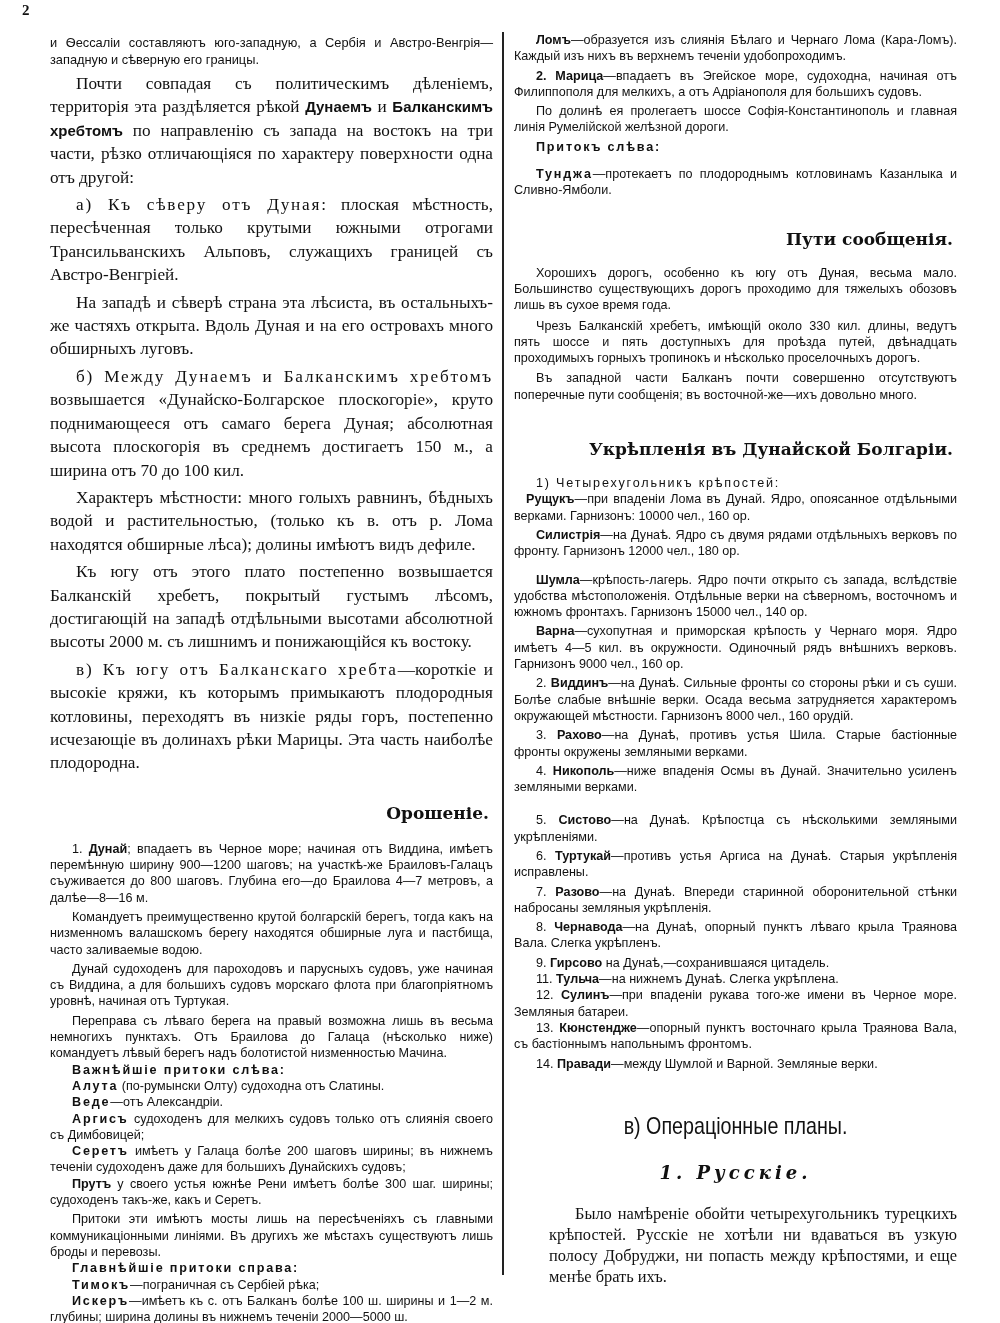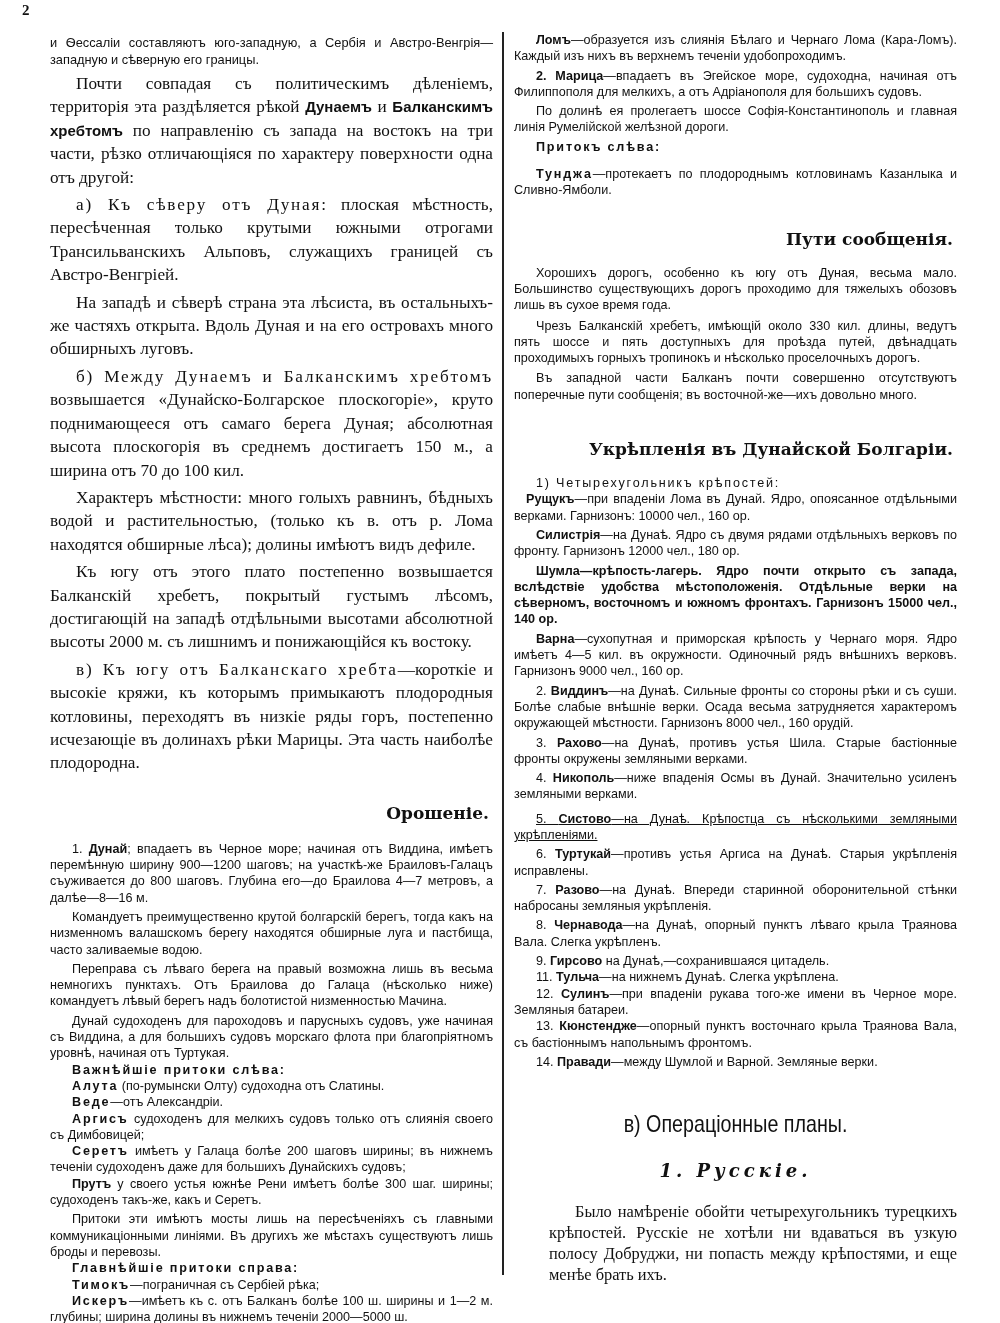--- a/index.html
+++ b/index.html
@@ -39,22 +39,22 @@
     <p class="ind" style="margin-top:4px;">Характеръ мѣстности: много голыхъ равнинъ, бѣдныхъ водой и растительностью, (только къ в. отъ р. Лома находятся обширные лѣса); долины имѣютъ видъ дефиле.</p>
     <p class="ind" style="margin-top:4px;">Къ югу отъ этого плато постепенно возвышается Балканскій хребетъ, покрытый густымъ лѣсомъ, достигающій на западѣ отдѣльными высотами абсолютной высоты 2000 м. съ лишнимъ и понижающійся къ востоку.</p>
     <p class="ind" style="margin-top:4px;"><span class="spaced">в) Къ югу отъ Балканскаго хребта</span><span>—короткіе и высокіе кряжи, къ которымъ примыкаютъ плодородныя котловины, переходятъ въ низкіе ряды горъ, постепенно исчезающіе въ долинахъ рѣки Марицы. Эта часть наиболѣе плодородна.</span></p>
   </div>
 
   <h2 style="margin-top:28px;">Орошеніе.</h2>
 
   <div class="small" style="margin-top:18px;">
     <p class="ind"><span>1. </span><b>Дунай</b><span>; впадаетъ въ Черное море; начиная отъ Виддина, имѣетъ перемѣнную ширину 900—1200 шаговъ; на участкѣ-же Браиловъ-Галацъ съуживается до 800 шаговъ. Глубина его—до Браилова 4—7 метровъ, а далѣе—8—16 м.</span></p>
     <p class="ind" style="margin-top:3px;">Командуетъ преимущественно крутой болгарскій берегъ, тогда какъ на низменномъ валашскомъ берегу находятся обширные луга и пастбища, часто заливаемые водою.</p>
+    <p class="ind" style="margin-top:3px;">Дунай судоходенъ для пароходовъ и парусныхъ судовъ, уже начиная съ Виддина, а для большихъ судовъ морскаго флота при благопріятномъ уровнѣ, начиная отъ Туртукая.</p>
     <p class="ind" style="margin-top:3px;">Переправа съ лѣваго берега на правый возможна лишь въ весьма немногихъ пунктахъ. Отъ Браилова до Галаца (нѣсколько ниже) командуетъ лѣвый берегъ надъ болотистой низменностью Мачина.</p>
-    <p class="ind" style="margin-top:3px;">Дунай судоходенъ для пароходовъ и парусныхъ судовъ, уже начиная съ Виддина, а для большихъ судовъ морскаго флота при благопріятномъ уровнѣ, начиная отъ Туртукая.</p>
     <p class="ind"><span class="spaced bold">Важнѣйшіе притоки слѣва:</span></p>
     <p class="ind"><span class="spaced bold">Алута</span><span> (по-румынски Олту) судоходна отъ Слатины.</span></p>
     <p class="ind"><span class="spaced bold">Веде</span><span>—отъ Александріи.</span></p>
     <p class="ind"><span class="spaced bold">Аргисъ</span><span> судоходенъ для мелкихъ судовъ только отъ слиянія своего съ Димбовицей;</span></p>
     <p class="ind"><span class="spaced bold">Серетъ</span><span> имѣетъ у Галаца болѣе 200 шаговъ ширины; въ нижнемъ теченіи судоходенъ даже для большихъ Дунайскихъ судовъ;</span></p>
     <p class="ind"><span class="bold">Прутъ</span><span> у своего устья южнѣе Рени имѣетъ болѣе 300 шаг. ширины; судоходенъ такъ-же, какъ и Серетъ.</span></p>
     <p class="ind" style="margin-top:3px;">Притоки эти имѣютъ мосты лишь на пересѣченіяхъ съ главными коммуникаціонными линіями. Въ другихъ же мѣстахъ существуютъ лишь броды и перевозы.</p>
     <p class="ind"><span class="spaced bold">Главнѣйшіе притоки справа:</span></p>
     <p class="ind"><span class="spaced bold">Тимокъ</span><span>—пограничная съ Сербіей рѣка;</span></p>
     <p class="ind"><span class="spaced bold">Искеръ</span><span>—имѣетъ къ с. отъ Балканъ болѣе 100 ш. ширины и 1—2 м. глубины; ширина долины въ нижнемъ теченіи 2000—5000 ш.</span></p>
@@ -78,26 +78,26 @@
     <p class="ind" style="margin-top:4px;">Чрезъ Балканскій хребетъ, имѣющій около 330 кил. длины, ведутъ пять шоссе и пять доступныхъ для проѣзда путей, двѣнадцать проходимыхъ горныхъ тропинокъ и нѣсколько проселочныхъ дорогъ.</p>
     <p class="ind" style="margin-top:4px;">Въ западной части Балканъ почти совершенно отсутствуютъ поперечные пути сообщенія; въ восточной-же—ихъ довольно много.</p>
   </div>
 
   <h2 style="margin-top:36px;">Укрѣпленія въ Дунайской Болгаріи.</h2>
 
   <div class="small" style="margin-top:16px;">
     <p class="ind spaced">1) Четырехугольникъ крѣпостей:</p>
     <p class="ind" style="text-indent:12px;"><span></span><b>Рущукъ</b><span>—при впаденіи Лома въ Дунай. Ядро, опоясанное отдѣльными верками. Гарнизонъ: 10000 чел., 160 ор.</span></p>
     <p class="ind" style="margin-top:3px;"><span></span><b>Силистрія</b><span>—на Дунаѣ. Ядро съ двумя рядами отдѣльныхъ верковъ по фронту. Гарнизонъ 12000 чел., 180 ор.</span></p>
-    <p class="ind" style="margin-top:3px;font-weight:bold;"><span></span><b>Шумла</b><span>—крѣпость-лагерь. Ядро почти открыто съ запада, вслѣдствіе удобства мѣстоположенія. Отдѣльные верки на сѣверномъ, восточномъ и южномъ фронтахъ. Гарнизонъ 15000 чел., 140 ор.</span></p>
+    <p class="ind" style="margin-top:12px;"><span></span><b>Шумла</b><span>—крѣпость-лагерь. Ядро почти открыто съ запада, вслѣдствіе удобства мѣстоположенія. Отдѣльные верки на сѣверномъ, восточномъ и южномъ фронтахъ. Гарнизонъ 15000 чел., 140 ор.</span></p>
     <p class="ind" style="margin-top:3px;"><span></span><b>Варна</b><span>—сухопутная и приморская крѣпость у Чернаго моря. Ядро имѣетъ 4—5 кил. въ окружности. Одиночный рядъ внѣшнихъ верковъ. Гарнизонъ 9000 чел., 160 ор.</span></p>
     <p class="ind" style="margin-top:3px;"><span>2. </span><b>Виддинъ</b><span>—на Дунаѣ. Сильные фронты со стороны рѣки и съ суши. Болѣе слабые внѣшніе верки. Осада весьма затрудняется характеромъ окружающей мѣстности. Гарнизонъ 8000 чел., 160 орудій.</span></p>
     <p class="ind" style="margin-top:3px;"><span>3. </span><b>Рахово</b><span>—на Дунаѣ, противъ устья Шила. Старые бастіонные фронты окружены земляными верками.</span></p>
     <p class="ind" style="margin-top:3px;"><span>4. </span><b>Никополь</b><span>—ниже впаденія Осмы въ Дунай. Значительно усиленъ земляными верками.</span></p>
-    <p class="ind" style="margin-top:8px;text-decoration:underline;"><span>5. </span><b>Систово</b><span>—на Дунаѣ. Крѣпостца съ нѣсколькими земляными укрѣпленіями.</span></p>
+    <p class="ind" style="margin-top:17px;"><span>5. </span><b>Систово</b><span>—на Дунаѣ. Крѣпостца съ нѣсколькими земляными укрѣпленіями.</span></p>
     <p class="ind" style="margin-top:3px;"><span>6. </span><b>Туртукай</b><span>—противъ устья Аргиса на Дунаѣ. Старыя укрѣпленія исправлены.</span></p>
     <p class="ind" style="margin-top:3px;"><span>7. </span><b>Разово</b><span>—на Дунаѣ. Впереди старинной оборонительной стѣнки набросаны земляныя укрѣпленія.</span></p>
     <p class="ind" style="margin-top:3px;"><span>8. </span><b>Чернавода</b><span>—на Дунаѣ, опорный пунктъ лѣваго крыла Траянова Вала. Слегка укрѣпленъ.</span></p>
     <p class="ind" style="margin-top:3px;"><span>9. </span><b>Гирсово</b><span> на Дунаѣ,—сохранившаяся цитадель.</span></p>
     <p class="ind"><span>11. </span><b>Тульча</b><span>—на нижнемъ Дунаѣ. Слегка укрѣплена.</span></p>
     <p class="ind"><span>12. </span><b>Сулинъ</b><span>—при впаденіи рукава того-же имени въ Черное море. Земляныя батареи.</span></p>
     <p class="ind"><span>13. </span><b>Кюнстендже</b><span>—опорный пунктъ восточнаго крыла Траянова Вала, съ бастіоннымъ напольнымъ фронтомъ.</span></p>
     <p class="ind" style="margin-top:3px;"><span>14. </span><b>Правади</b><span>—между Шумлой и Варной. Земляные верки.</span></p>
     <p class="ind" style="margin-top:3px;"><span></span><b></b><span></span></p>
   </div>

